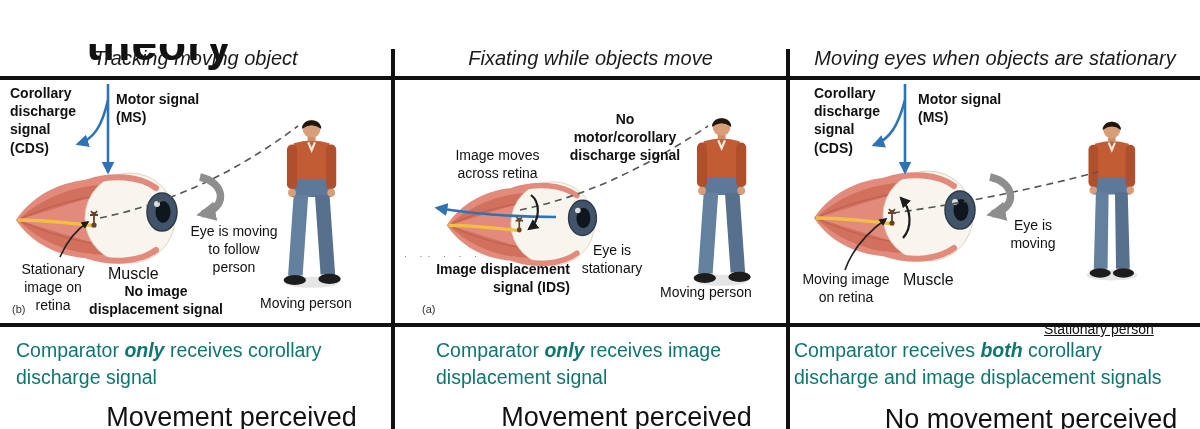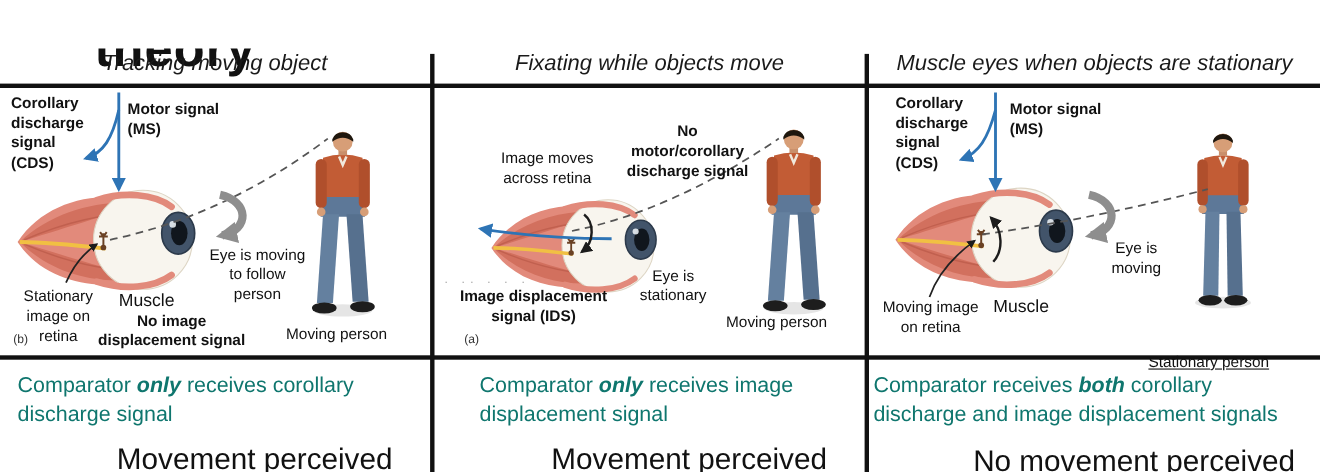--- a/index.html
+++ b/index.html
@@ -23,21 +23,21 @@
 </style>
 </head>
 <body>
 
 <div id="canvas">
 
   <div class="cropped-word">theory</div>
 
   <div class="ptitle" style="left:0;width:391px;">Tracking moving object</div>
   <div class="ptitle" style="left:393px;width:395px;">Fixating while objects move</div>
-  <div class="ptitle" style="left:790px;width:410px;">Muscle eyes when objects are stationary</div>
+  <div class="ptitle" style="left:790px;width:410px;">Moving eyes when objects are stationary</div>
 
   <div class="hline" style="top:32px;"></div>
   <div class="hline" style="top:279px;"></div>
   <div class="vline" style="left:391px;"></div>
   <div class="vline" style="left:786px;"></div>
 
   <svg class="overlay" width="1200" height="429" viewBox="0 0 1200 429">
     <defs>
       <marker id="mB" viewBox="0 0 10 10" refX="8" refY="5" markerWidth="5" markerHeight="5" orient="auto">
           <path d="M0,0 L10,5 L0,10 z" fill="#2e74b5"></path>
@@ -139,27 +139,27 @@
 person</div>
   <div class="lbl ctr" style="left:2px;top:216px;width:102px;">Stationary
 image on
 retina</div>
   <div class="lbl" style="left:108px;top:220px;font-size:16px;">Muscle</div>
   <div class="lbl b ctr" style="left:66px;top:238px;width:180px;">No image
 displacement signal</div>
   <div class="lbl" style="left:260px;top:250px;">Moving person</div>
   <div class="corner" style="left:12px;top:259px;">(b)</div>
 
-  <div class="lbl ctr" style="left:440px;top:90px;width:115px;">Image moves
+  <div class="lbl ctr" style="left:440px;top:102px;width:115px;">Image moves
 across retina</div>
   <div class="lbl b ctr" style="left:550px;top:66px;width:150px;">No
 motor/corollary
 discharge signal</div>
   <div class="remnant" style="left:404px;top:207px;width:150px;">· ·· ·  · ·</div>
-  <div class="lbl b ctr" style="left:400px;top:216px;width:170px;">Image displacement
+  <div class="lbl b ctr" style="left:400px;top:216px;width:170px;text-align:right;">Image displacement
 signal (IDS)</div>
   <div class="lbl ctr" style="left:566px;top:197px;width:92px;">Eye is
 stationary</div>
   <div class="lbl" style="left:660px;top:239px;">Moving person</div>
   <div class="corner" style="left:422px;top:259px;">(a)</div>
 
   <div class="lbl b" style="left:814px;top:40px;width:96px;">Corollary
 discharge
 signal
 (CDS)</div>

